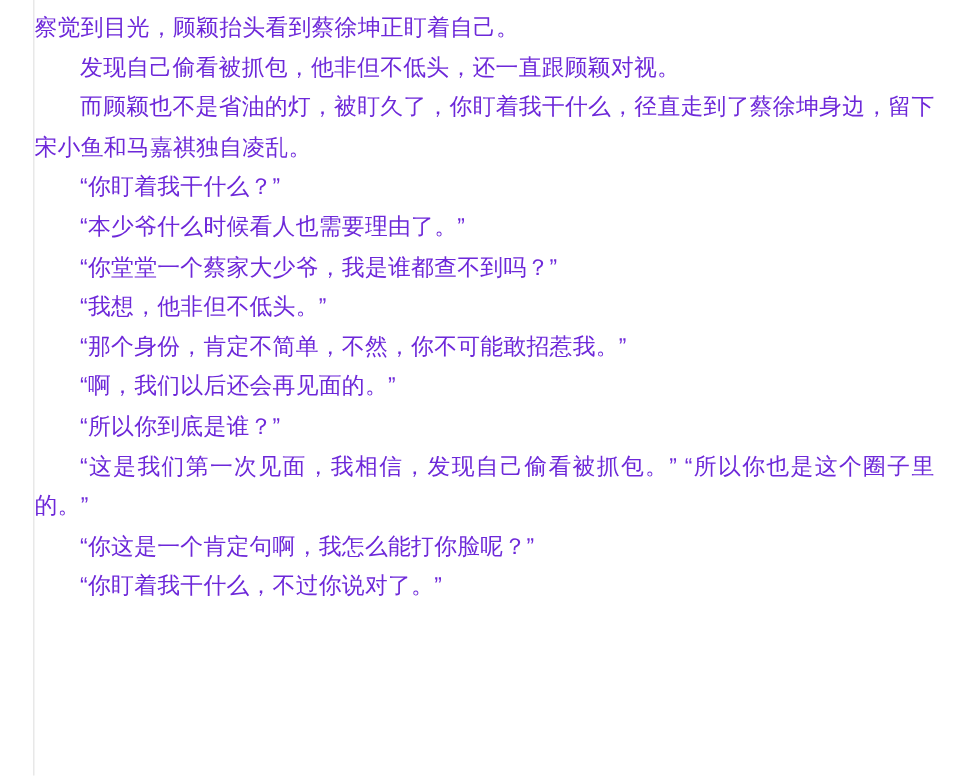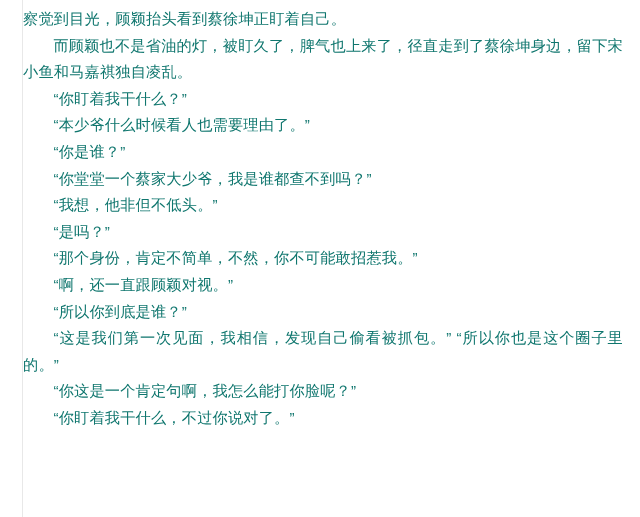--- a/index.html
+++ b/index.html
@@ -41,21 +41,21 @@
     position: absolute;
     left: 23px;
     top: 0;
     width: 600px;
     padding-top: 6px;
     box-sizing: border-box;
   }
   .para {
     font-size: 15.2px;
     line-height: 26.6px;
-    color: #0f766e;
+    color: #6d28d9;
     text-align: justify;
     text-justify: inter-ideograph;
     margin: 0;
     text-indent: 2em;
     letter-spacing: 0.2px;
     word-break: break-all;
   }
   .para.no-indent {
     text-indent: 0;
   }
@@ -63,28 +63,27 @@
 </head>
 <body>
 
 <div class="page">
 
   <div class="left-gutter"></div>
   <div class="right-gutter"></div>
 
   <div class="content">
     <p class="para no-indent">察觉到目光，顾颖抬头看到蔡徐坤正盯着自己。</p>
-    <p class="para">而顾颖也不是省油的灯，被盯久了，脾气也上来了，径直走到了蔡徐坤身边，留下宋小鱼和马嘉祺独自凌乱。</p>
+    <p class="para">发现自己偷看被抓包，他非但不低头，还一直跟顾颖对视。</p>
+    <p class="para">而顾颖也不是省油的灯，被盯久了，你盯着我干什么，径直走到了蔡徐坤身边，留下宋小鱼和马嘉祺独自凌乱。</p>
     <p class="para">“你盯着我干什么？”</p>
     <p class="para">“本少爷什么时候看人也需要理由了。”</p>
-    <p class="para">“你是谁？”</p>
     <p class="para">“你堂堂一个蔡家大少爷，我是谁都查不到吗？”</p>
     <p class="para">“我想，他非但不低头。”</p>
-    <p class="para">“是吗？”</p>
     <p class="para">“那个身份，肯定不简单，不然，你不可能敢招惹我。”</p>
-    <p class="para">“啊，还一直跟顾颖对视。”</p>
+    <p class="para">“啊，我们以后还会再见面的。”</p>
     <p class="para">“所以你到底是谁？”</p>
     <p class="para">“这是我们第一次见面，我相信，发现自己偷看被抓包。” “所以你也是这个圈子里的。”</p>
     <p class="para">“你这是一个肯定句啊，我怎么能打你脸呢？”</p>
     <p class="para">“你盯着我干什么，不过你说对了。”</p>
   </div>
 
 </div>
 
 </body></html>

